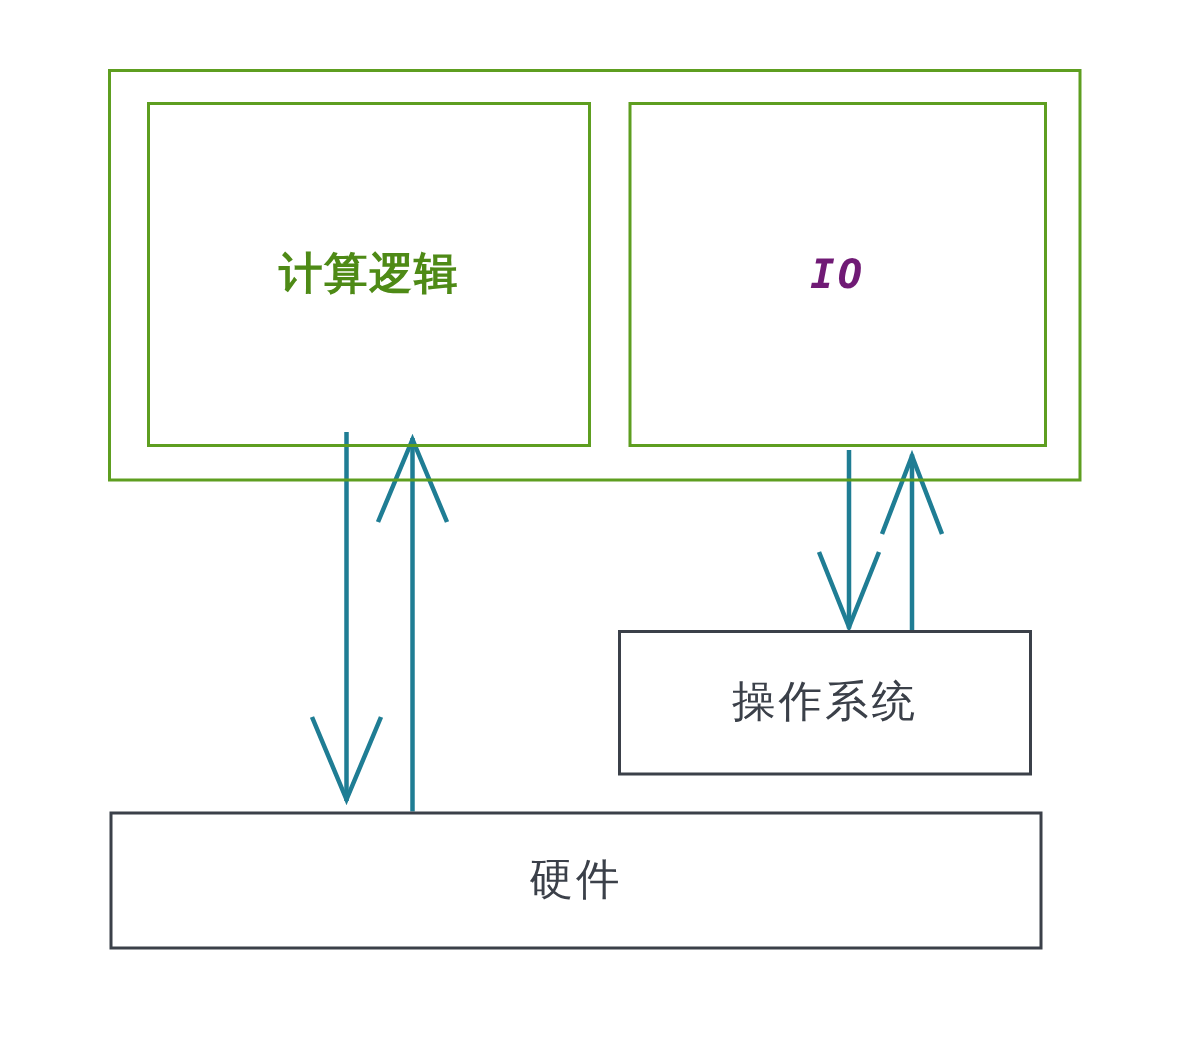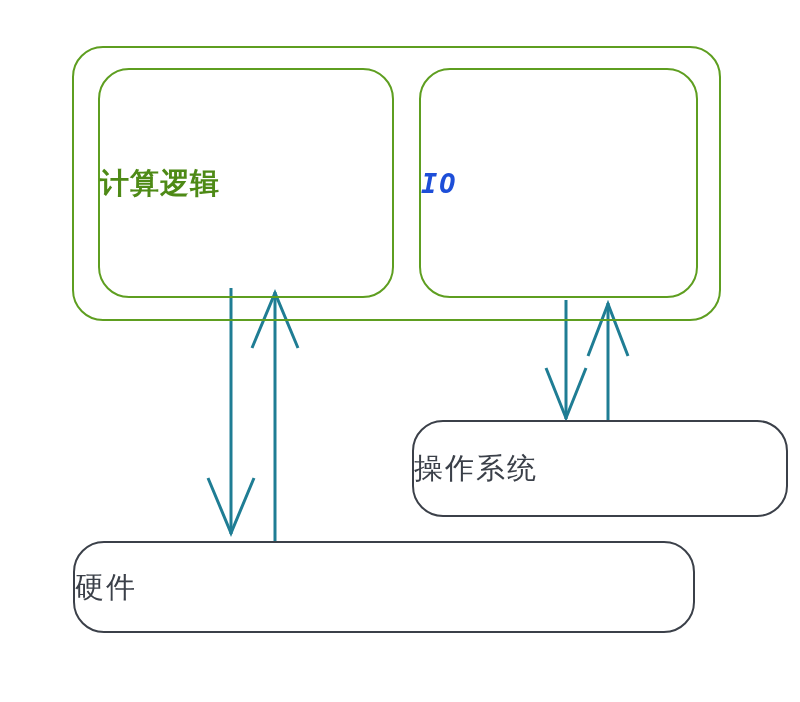--- a/index.html
+++ b/index.html
@@ -22,61 +22,61 @@
     left: 0;
     top: 0;
     width: 800px;
     height: 702px;
   }
   .box {
     position: absolute;
     box-sizing: border-box;
     display: flex;
     align-items: center;
+    justify-content: center;
     background: transparent;
-    border-radius: 31px;
   }
   .green-box {
     border: 2px solid #5e9e20;
   }
   .gray-box {
     border: 2px solid #3b4049;
     background: #ffffff;
   }
   .label-green {
     color: #4e8a16;
     font-size: 29px;
     font-weight: 700;
     letter-spacing: 1px;
     line-height: 1;
     user-select: none;
   }
   .label-io {
-    color: #1d4ed8;
+    color: #701a75;
     font-family: "DejaVu Sans Mono", "Liberation Mono", monospace;
     font-size: 27px;
     font-weight: 700;
     font-style: italic;
     letter-spacing: 2px;
     line-height: 1;
     user-select: none;
   }
   .label-gray {
     color: #3b4049;
     font-size: 29px;
     font-weight: 400;
     letter-spacing: 2px;
     line-height: 1;
     user-select: none;
   }
   
   #outer-green   { left: 72px;  top: 46px;  width: 649px; height: 275px; }
   #compute-box   { left: 98px;  top: 68px;  width: 296px; height: 230px; }
   #io-box        { left: 419px; top: 68px;  width: 279px; height: 230px; }
-  #os-box        { left: 412px; top: 420px; width: 376px; height: 97px; }
+  #os-box        { left: 412px; top: 420px; width: 276px; height: 97px; }
   #hardware-box  { left: 73px;  top: 541px; width: 622px; height: 92px; }
 </style>
 </head>
 <body>
 
 <div id="canvas">
 
   <svg class="svg-layer" viewBox="0 0 800 702">
     <g stroke="#1f7d94" stroke-width="3" fill="none" stroke-linecap="butt">
 

